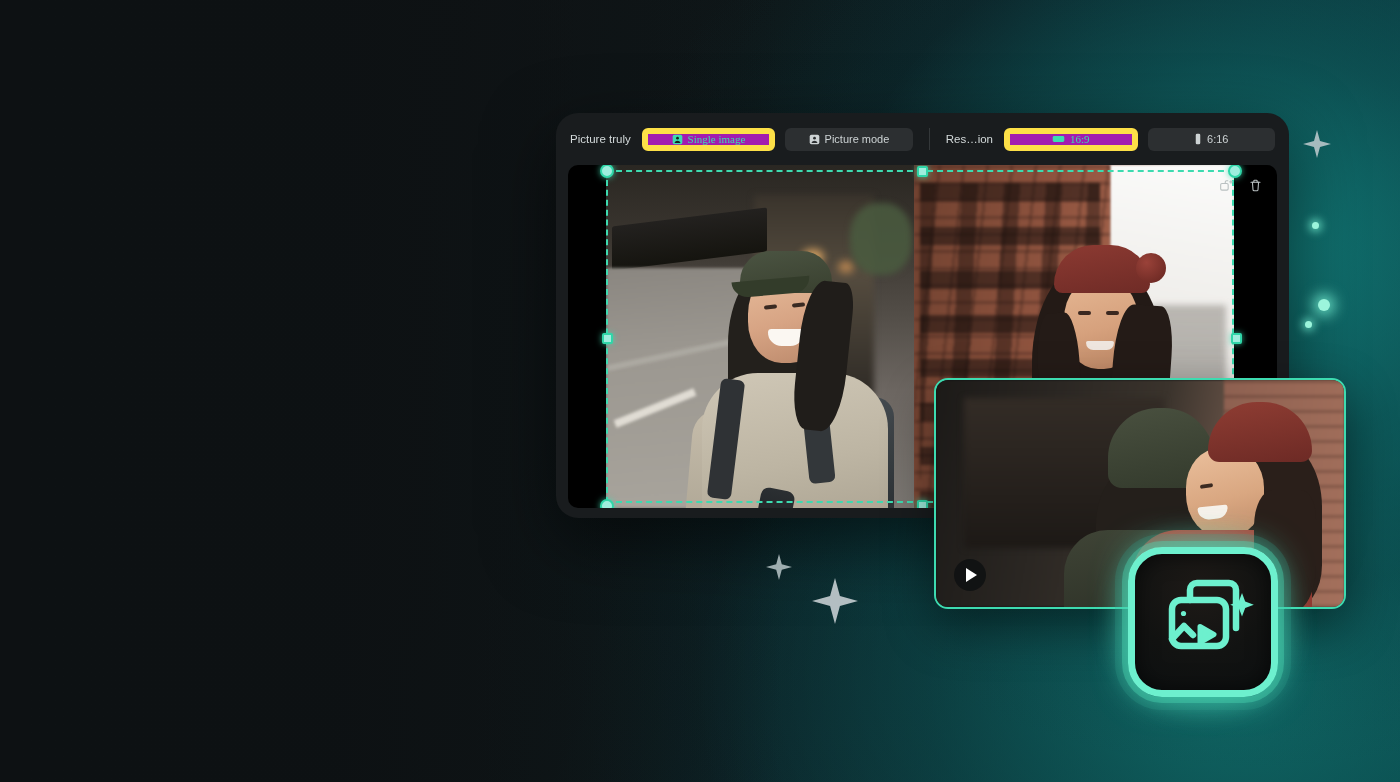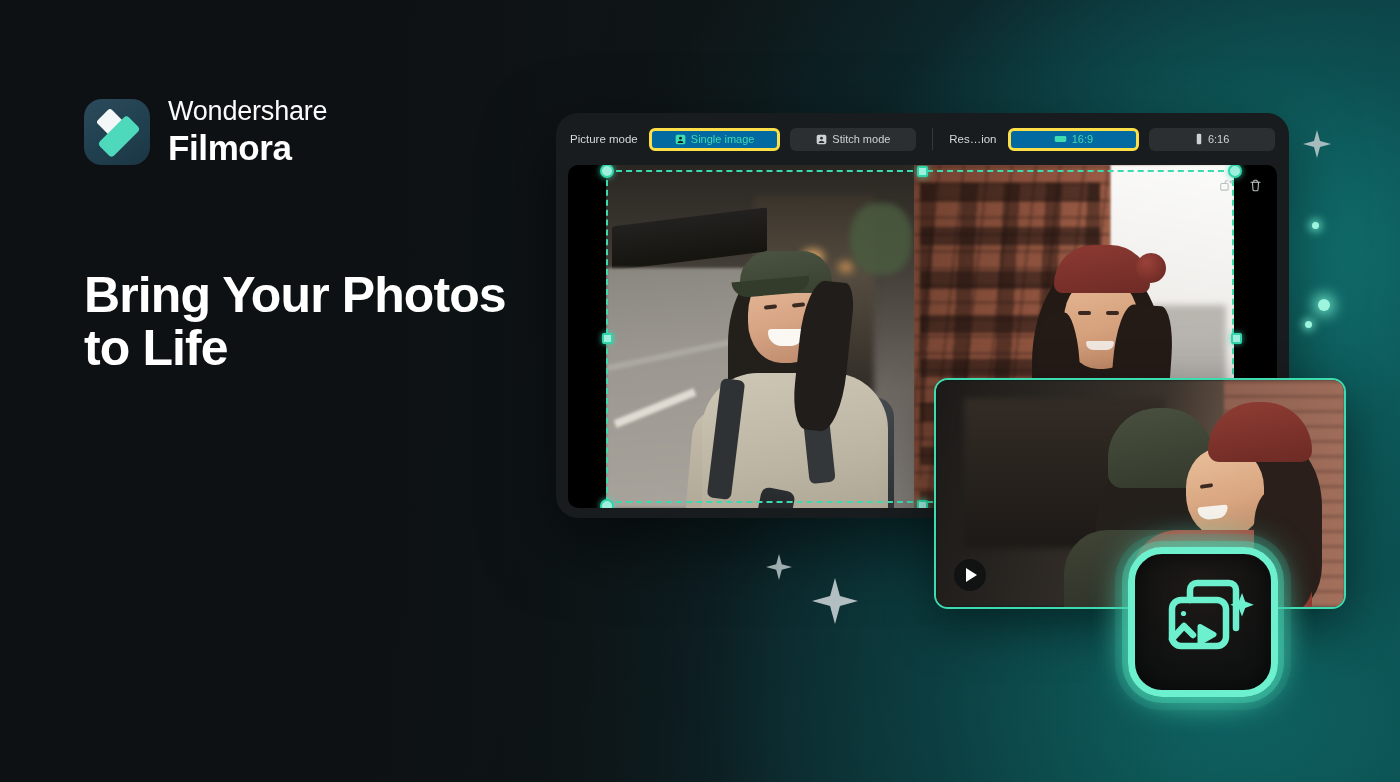--- a/index.html
+++ b/index.html
@@ -125,24 +125,25 @@
     display: flex;
     align-items: center;
     justify-content: center;
     gap: 5px;
     font-size: 11px;
     white-space: nowrap;
     padding: 0 10px;
     cursor: pointer;
   }
   .seg.on {
-    border: 3px solid #fde047;
+    border: 6px solid #fde047;
     color: #3ddbb0;
-    background: #0369a1;
+    background: #a21caf;
     width: 134px;
+    font-family: Liberation Serif, serif;
   }
   .seg.off {
     background: #2c2f31;
     color: #cdd3d4;
     border: 1px solid transparent;
     width: 128px;
   }
   .seg-gap { width: 10px; flex: none; }
   .tb-divider { width: 1px; height: 22px; background: #34383a; margin: 0 16px; flex: none; }
 
@@ -496,40 +497,28 @@
     z-index: 15;
   }
 </style>
 </head>
 <body>
 
 <div class="stage">
 
   <div class="left-col">
 
-    <div class="brand">
-      <div class="brand-mark">
-        <div class="diamond"></div>
-        <div class="slab"></div>
-      </div>
-      <div class="brand-words">
-        <div class="brand-top">Wondershare</div>
-        <div class="brand-bottom">Filmora</div>
-      </div>
-    </div>
-
-    <h1 class="headline">Bring Your Photos
-to Life</h1>
+
   </div>
 
   <div class="app-window">
 
     <div class="toolbar">
 
-      <span class="tb-label">Picture mode</span>
+      <span class="tb-label">Picture truly</span>
 
       <div class="seg on">
         <span class="mini-ico">
           <svg width="11" height="11" viewBox="0 0 16 16" fill="none">
             <rect x="1" y="1" width="14" height="14" rx="2.5" fill="#3ddbb0"></rect>
             <circle cx="8" cy="6" r="2" fill="#16201f"></circle>
             <path d="M3.6 13c.8-2.2 2.4-3.2 4.4-3.2S11.6 10.8 12.4 13z" fill="#16201f"></path>
           </svg>
         </span>
         <span>Single image</span>
@@ -538,21 +527,21 @@
       <div class="seg-gap"></div>
 
       <div class="seg off">
         <span class="mini-ico">
           <svg width="11" height="11" viewBox="0 0 16 16" fill="none">
             <rect x="1" y="1" width="14" height="14" rx="2.5" fill="#cdd3d4"></rect>
             <circle cx="8" cy="6" r="2" fill="#2c2f31"></circle>
             <path d="M3.6 13c.8-2.2 2.4-3.2 4.4-3.2S11.6 10.8 12.4 13z" fill="#2c2f31"></path>
           </svg>
         </span>
-        <span>Stitch mode</span>
+        <span>Picture mode</span>
       </div>
 
       <div class="tb-divider"></div>
 
       <span class="tb-label">Res…ion</span>
 
       <div class="seg on">
         <span class="mini-ico">
           <svg width="13" height="10" viewBox="0 0 18 12" fill="none">
             <rect x="1" y="2" width="16" height="8" rx="2" fill="#3ddbb0"></rect>

